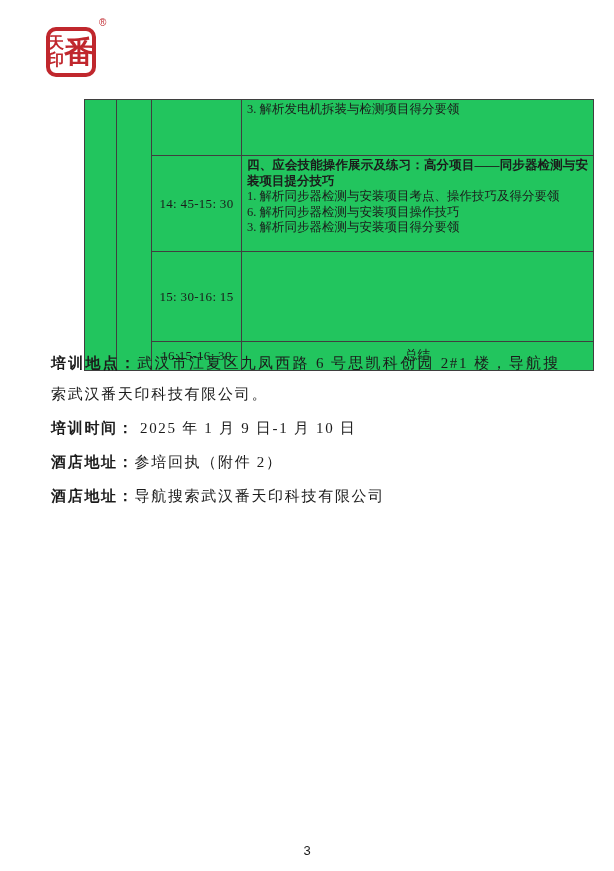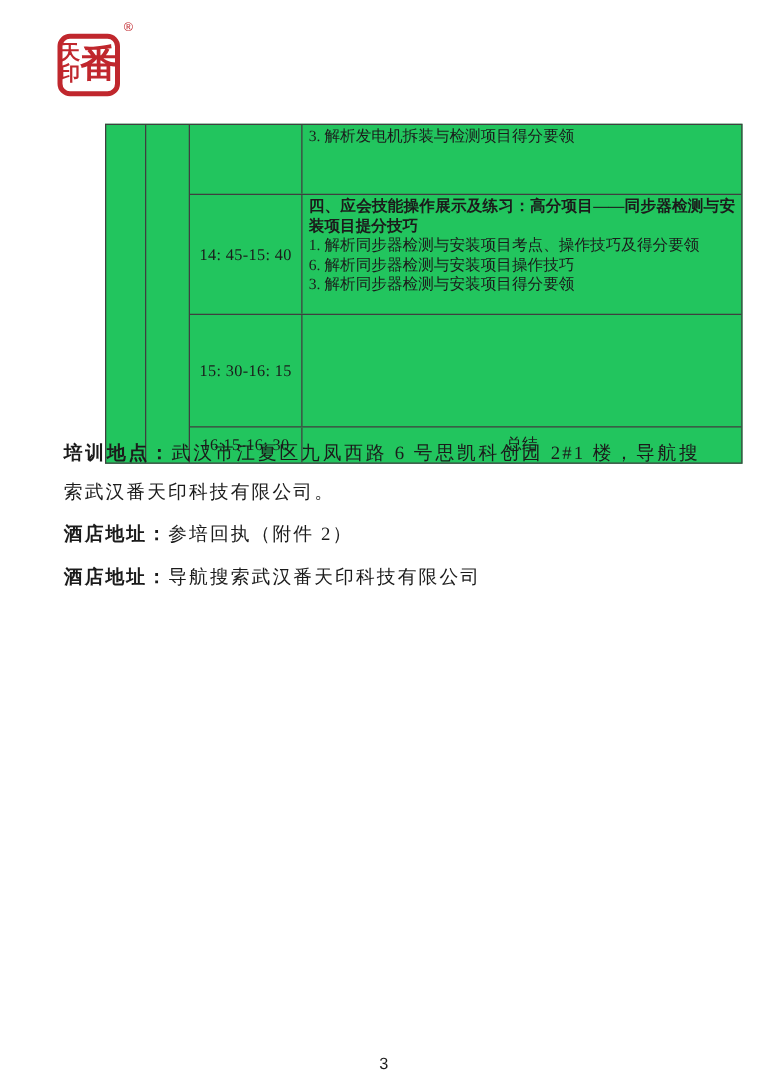--- a/index.html
+++ b/index.html
@@ -89,21 +89,21 @@
     <div class="tmain">
 
       <div class="trow trow-1">
         <div class="ttime"></div>
         <div class="tcontent">
           <div>3. 解析发电机拆装与检测项目得分要领</div>
         </div>
       </div>
 
       <div class="trow trow-2">
-        <div class="ttime">14: 45-15: 40</div>
+        <div class="ttime">14: 45-15: 30</div>
         <div class="tcontent">
           <div class="heading">四、应会技能操作展示及练习：高分项目——同步器检测与安装项目提分技巧</div>
           <div>1. 解析同步器检测与安装项目考点、操作技巧及得分要领</div>
           <div>6. 解析同步器检测与安装项目操作技巧</div>
           <div>3. 解析同步器检测与安装项目得分要领</div>
         </div>
       </div>
 
       <div class="trow trow-3">
         <div class="ttime">15: 30-16: 15</div>
@@ -112,19 +112,20 @@
       <div class="trow">
         <div class="ttime">16:15-16: 30</div>
         <div class="tcontent tcontent-center">总结</div>
       </div>
 
     </div>
   </div>
 
   <div class="paras">
     <p class="para"><span class="plabel">培训地点：</span><span>武汉市江夏区九凤西路 6 号思凯科创园 2#1 楼，导航搜索武汉番天印科技有限公司。</span></p>
+    <p class="para"><span class="plabel">培训时间：</span><span> 2025 年 1 月 9 日-1 月 10 日</span></p>
     <p class="para"><span class="plabel">酒店地址：</span><span>参培回执（附件 2）</span></p>
     <p class="para"><span class="plabel">酒店地址：</span><span>导航搜索武汉番天印科技有限公司</span></p>
   </div>
 
   <div class="pagenum">3</div>
 
 </div>
 
 </body></html>

